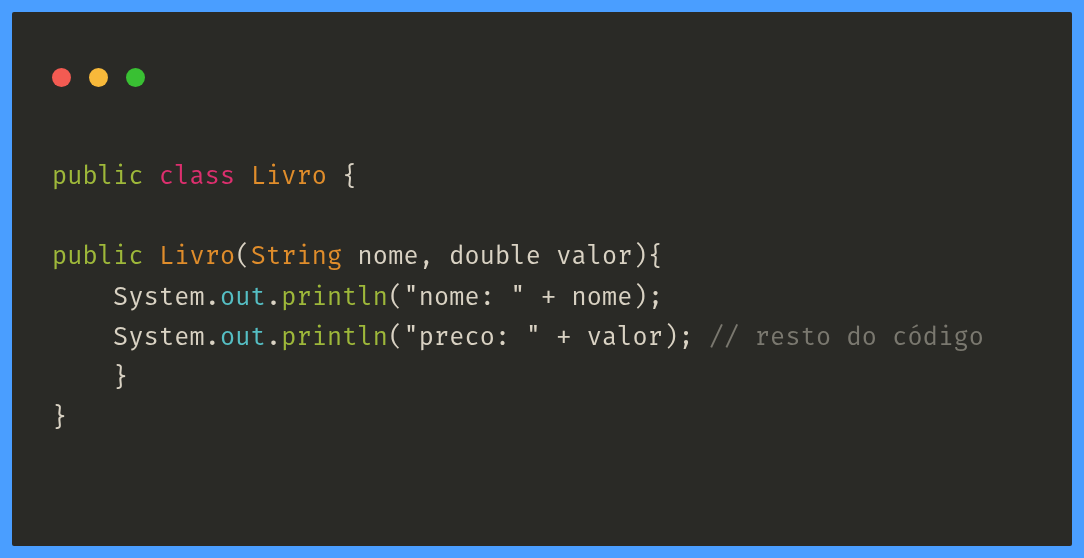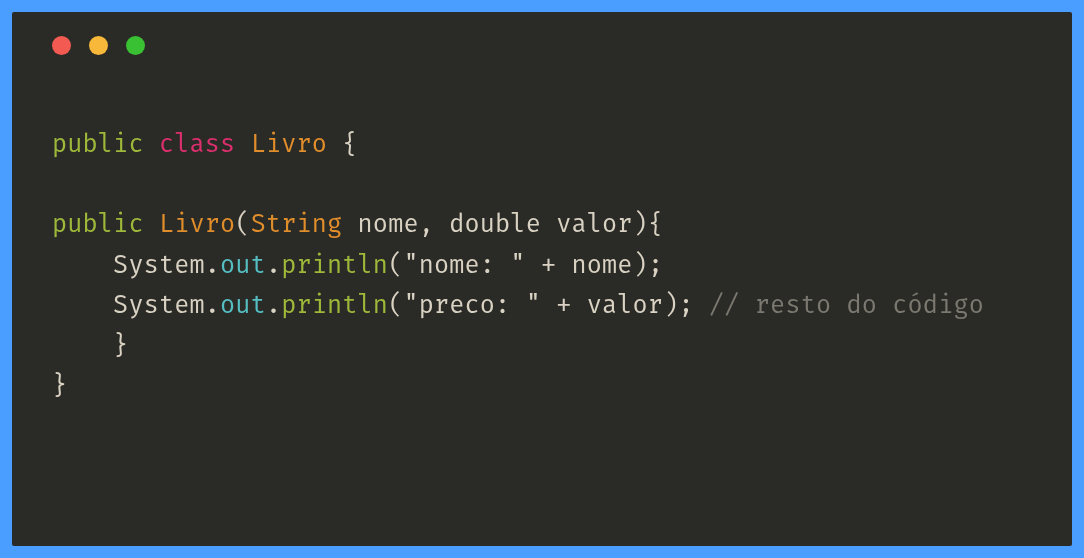--- a/index.html
+++ b/index.html
@@ -12,21 +12,21 @@
       width: 1084px;
       height: 558px;
       padding: 12px;
       font-family: 'Fira Code', 'Menlo', 'Consolas', monospace;
     }
     .window {
       background: #2a2a26;
       width: 100%;
       height: 100%;
       border-radius: 2px;
-      padding: 24px 40px;
+      padding: 56px 40px;
     }
     .traffic-lights {
       display: flex;
       gap: 18px;
       margin-bottom: 70px;
     }
     .light {
       width: 19px;
       height: 19px;
       border-radius: 50%;

